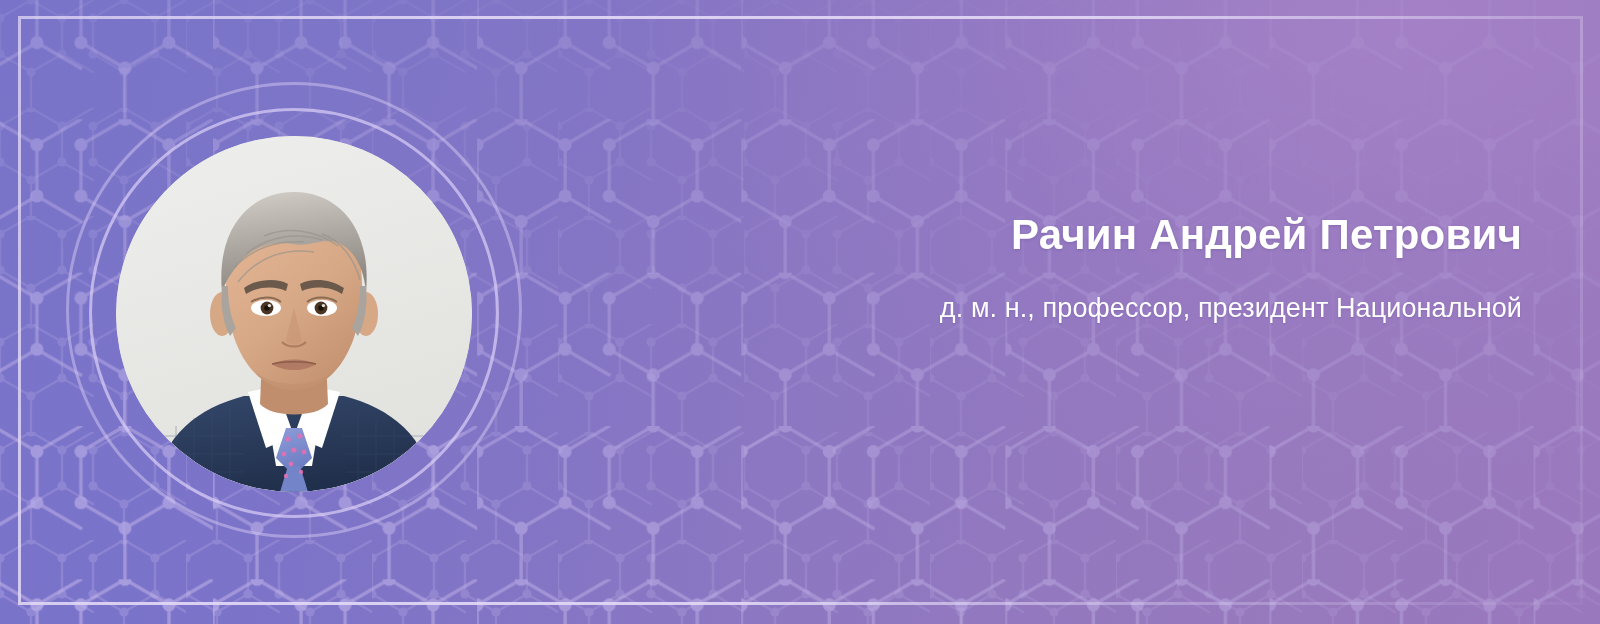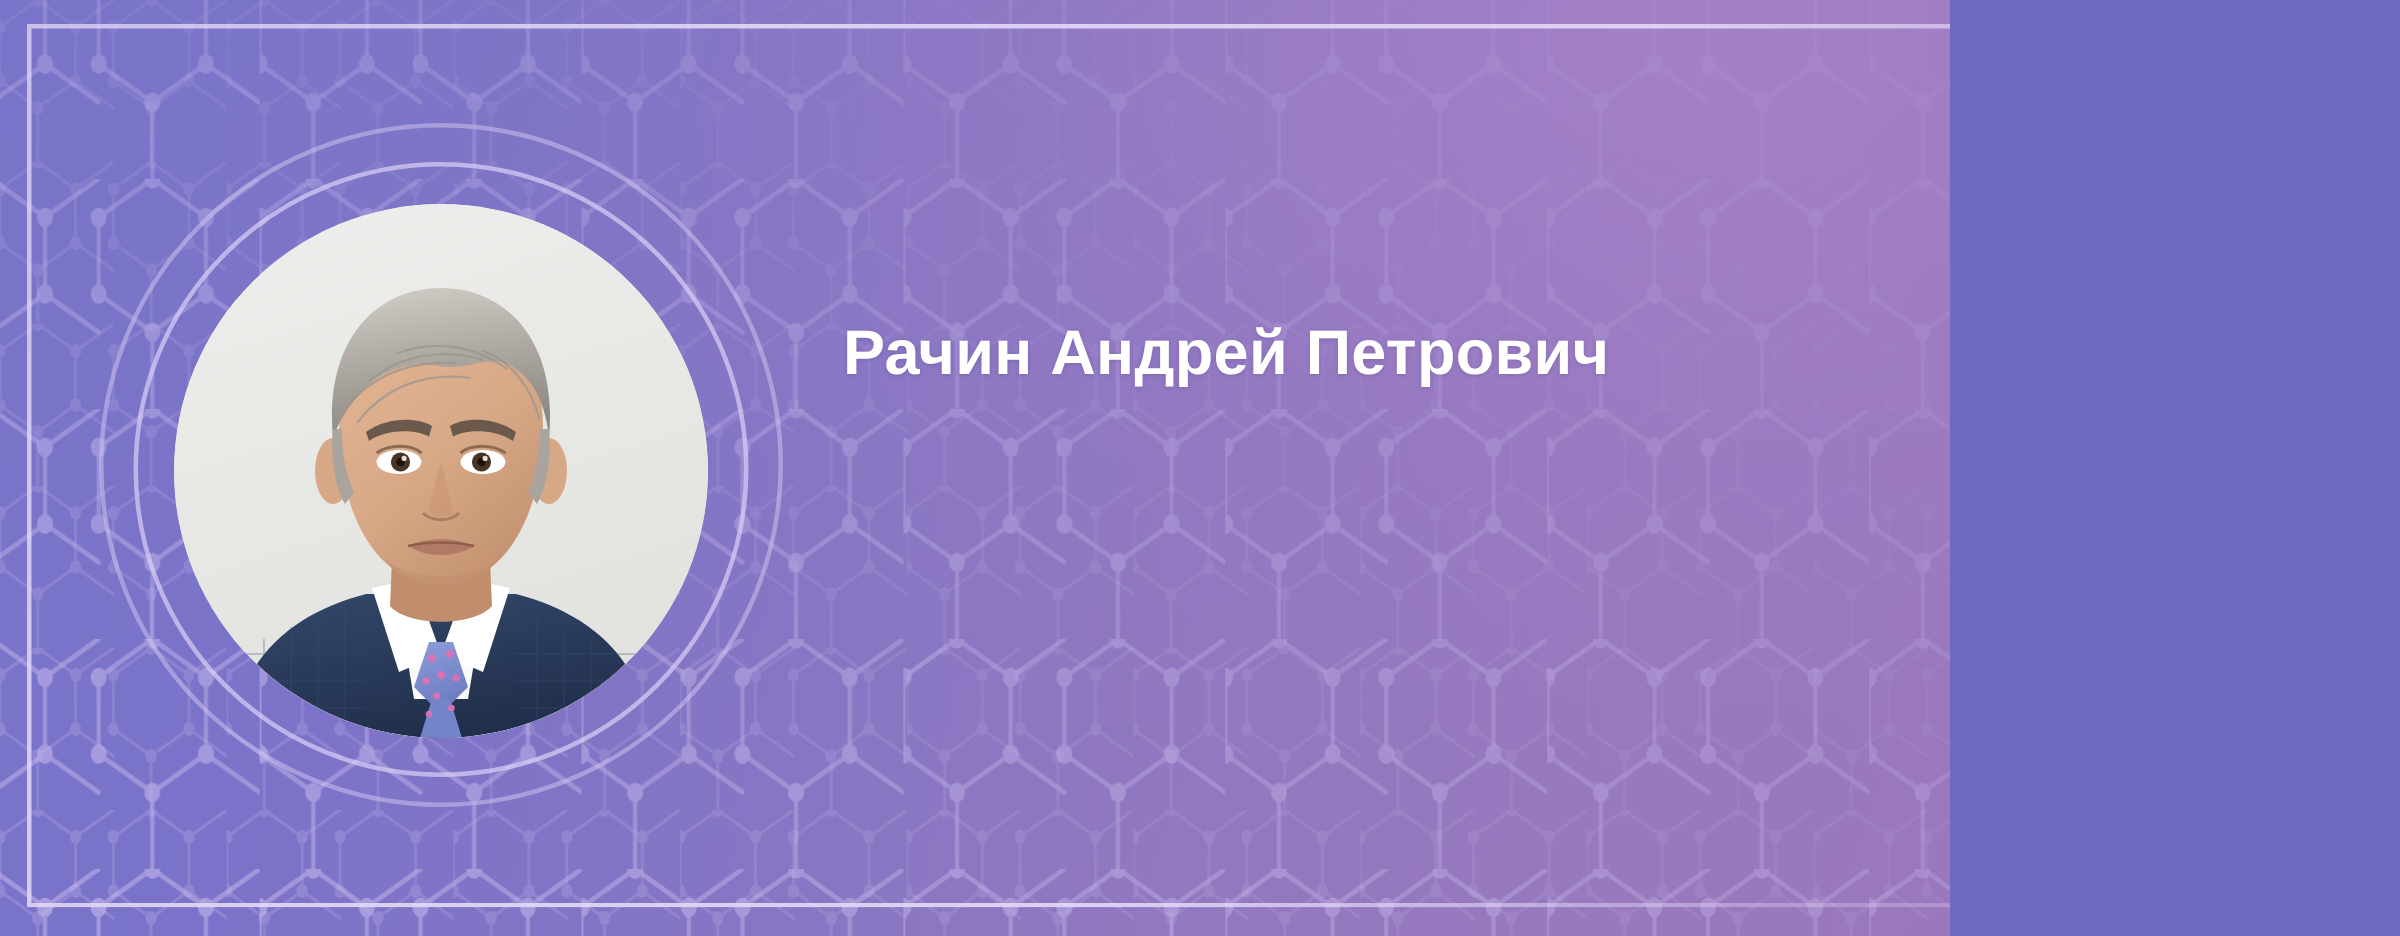--- a/index.html
+++ b/index.html
@@ -3,25 +3,26 @@
 <meta charset="utf-8">
 <style>
   html, body {
     margin: 0;
     padding: 0;
     background: #6f69bf;
   }
 
   #banner {
     position: relative;
-    width: 1300px;
+    width: 1600px;
     height: 624px;
     overflow: hidden;
     font-family: "Liberation Sans", sans-serif;
     background: #8a79c6;
+    text-align: right;
   }
 
   
   .bg-gradient {
     position: absolute;
     inset: 0;
     background:
       linear-gradient(108deg,
         #7974c9 0%,
         #7c75c8 18%,
@@ -311,16 +312,17 @@
 
           <path d="M140 236 C156 252 200 252 216 236 C206 252 186 258 178 258 C170 258 150 252 140 236 Z" fill="#c08e6d" opacity="0.55"></path>
         </g>
       </svg>
     </div>
   </div>
 
   <div class="text-col">
     <h1 class="person-name">Рачин Андрей Петрович</h1>
     <p class="person-title">
+      <span class="tline">д. м. н., профессор, президент Национальной</span>
     </p>
   </div>
 
 </div>
 
 </body></html>

